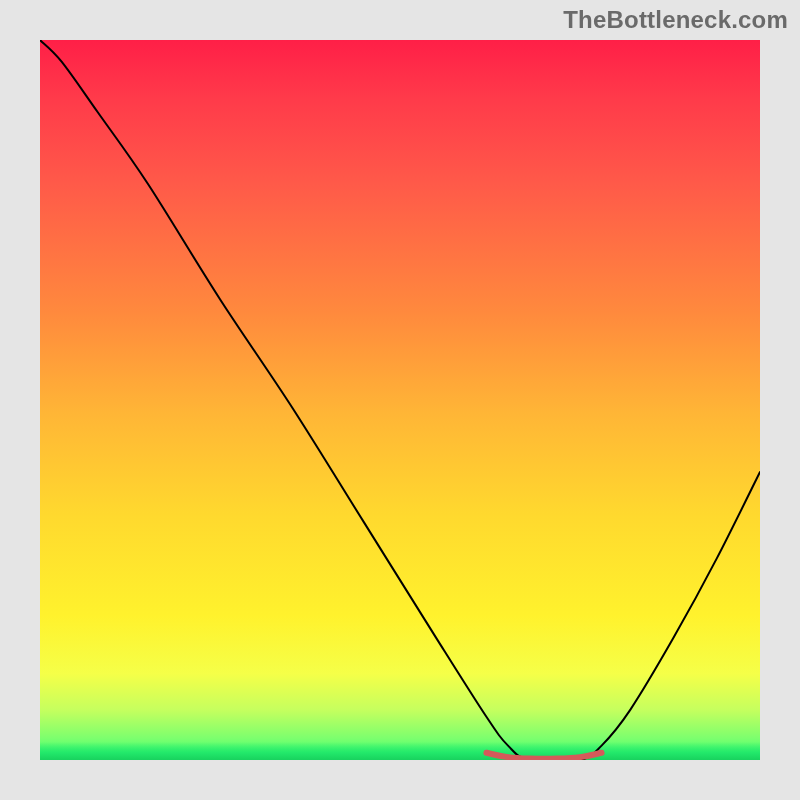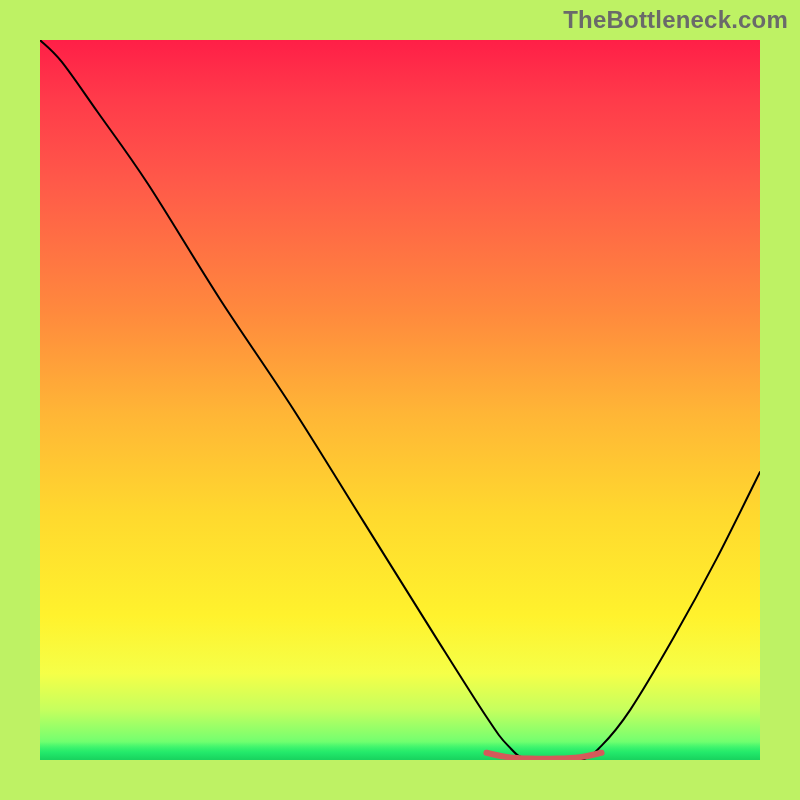--- a/index.html
+++ b/index.html
@@ -8,21 +8,21 @@
     width: 800px;
     height: 800px;
     background: #000;
     overflow: hidden;
     font-family: Arial, Helvetica, sans-serif;
   }
   .frame {
     position: relative;
     width: 800px;
     height: 800px;
-    background: #bef264;
+    background: #e5e5e5;
   }
   .watermark {
     position: absolute;
     top: 6px;
     right: 12px;
     color: #6a6a6a;
     font-size: 24px;
     font-weight: 600;
     letter-spacing: 0.2px;
     user-select: none;

